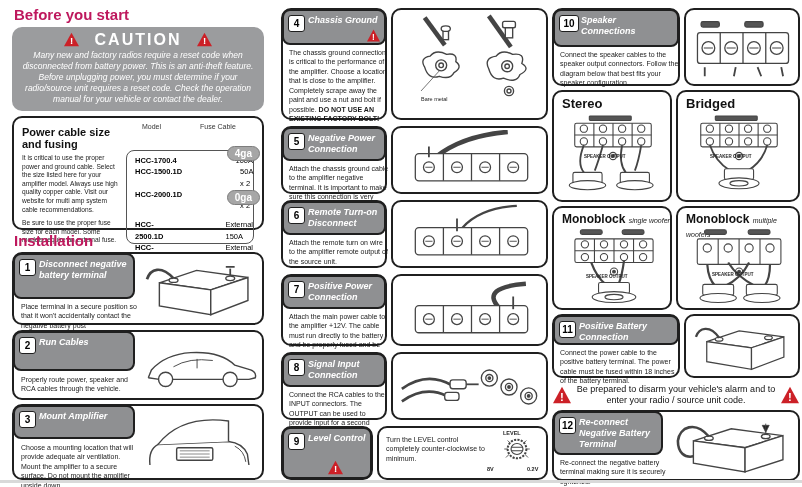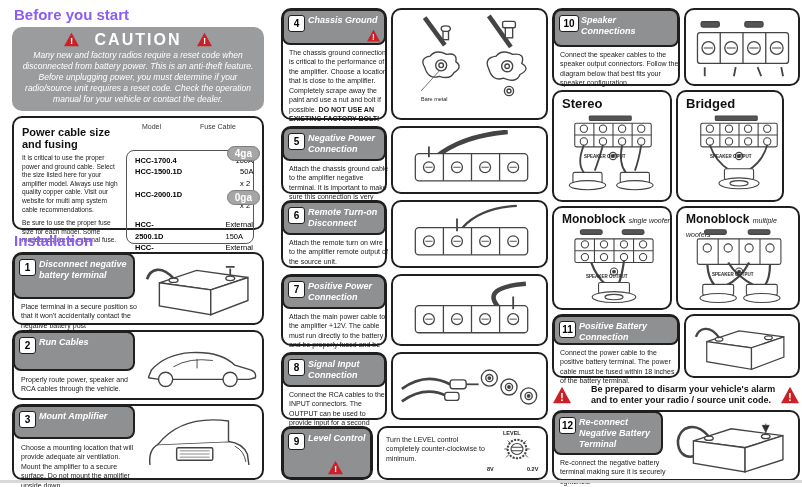--- a/index.html
+++ b/index.html
@@ -1,19 +1,19 @@
 <!DOCTYPE html>
 <html><head>
 <meta charset="utf-8">
 <style>
   html,body{margin:0;padding:0;}
   body{font-family:"Liberation Sans",sans-serif;background:#fff;}
   #page{position:relative;width:802px;height:487px;background:#ffffff;overflow:hidden;}
   .abs{position:absolute;}
-  h1.sec{font-size:15px;font-weight:bold;color:#8b5cf6;margin:0;}
+  h1.sec{font-size:15px;font-weight:bold;color:#be185d;margin:0;}
   .card{position:absolute;background:#fff;border:2px solid #1f1f1f;border-radius:10px;box-sizing:border-box;}
   .tab{background:#8f9092;border:2px solid #1f1f1f;border-radius:8px;color:#fff;position:absolute;box-sizing:border-box;padding:4px 4px 3px 24px;}
   .tab .ttl{font-size:9px;font-weight:bold;font-style:italic;line-height:1.2;display:block;}
   .numbox{position:absolute;left:4px;top:4px;width:15px;height:15px;background:#fff;border:1.5px solid #1f1f1f;border-radius:3px;color:#000;
           font-size:10px;font-weight:bold;font-style:normal;display:flex;align-items:center;justify-content:center;}
   .bodytxt{font-size:7px;line-height:1.35;color:#1a1a1a;padding:3px 5px;display:block;}
   .boldline{font-weight:bold;}
   .tri{display:inline-block;vertical-align:middle;}
   
   .caution{background:#9b9c9e;border-radius:10px;color:#fff;text-align:center;}
@@ -26,21 +26,21 @@
   .tblbox{position:absolute;border:1.5px solid #555;border-radius:8px;}
   .trow{display:flex;font-size:7.5px;line-height:1.5;}
   .trow .m{width:62px;font-weight:bold;text-align:left;padding-left:8px;}
   .trow .f{flex:1;text-align:left;margin-left:46px;}
   .badge{position:absolute;background:#a6a6a6;border:1.5px solid #7d7d7d;border-radius:8px;color:#fff;font-weight:bold;
          font-size:10px;padding:1px 7px;}
   
   .panel-title{font-size:13px;font-weight:bold;color:#111;}
   .panel-sub{font-size:7px;font-style:italic;font-weight:normal;color:#222;}
   
-  .alert-text{font-size:9px;font-weight:bold;color:#111;line-height:1.25;margin-left:17px;}
+  .alert-text{font-size:9px;font-weight:normal;color:#111;text-align:center;line-height:1.25;}
   .divider{position:absolute;left:0;right:0;top:480px;height:3px;background:#d9d9d9;}
   svg{display:block;}
   .lab{position:absolute;font-size:5.5px;color:#222;}
 </style>
 </head>
 <body>
 
 <div id="page">
 
   <h1 class="sec abs" style="left:14px;top:6px;">Before you start</h1>
@@ -364,21 +364,21 @@
         <path d="M24 34 Q16 54 24 64 M45 34 Q40 52 36 62 M66 34 Q62 54 70 64 M87 34 Q84 52 80 62" stroke-width="2"></path>
         <rect x="12" y="64" width="32" height="12" rx="2" fill="#fff"></rect>
         <ellipse cx="28" cy="78" rx="20" ry="5" fill="#fff"></ellipse>
         <rect x="64" y="64" width="32" height="12" rx="2" fill="#fff"></rect>
         <ellipse cx="80" cy="78" rx="20" ry="5" fill="#fff"></ellipse>
       </svg>
     </span>
     <span class="lab" style="left:30px;top:62px;font-size:4.5px;font-weight:bold;">SPEAKER OUTPUT</span>
   </div>
 
-  <div class="card" style="left:676px;top:90px;width:108px;height:112px;">
+  <div class="card" style="left:676px;top:90px;width:124px;height:112px;">
     <span class="panel-title abs" style="left:8px;top:4px;">Bridged</span>
     <span class="abs" style="left:10px;top:22px;">
       <svg width="102" height="84" viewBox="0 0 112 92" fill="none" stroke="#444" stroke-width="1.2">
         <rect x="30" y="2" width="46" height="5" rx="1" fill="#555"></rect>
         <rect x="14" y="10" width="84" height="26" rx="2" fill="#fff"></rect>
         <path d="M35 10 L35 36 M56 10 L56 36 M77 10 L77 36 M14 23 L98 23"></path>
         <circle cx="24" cy="16" r="4" fill="#fff"></circle>
           <circle cx="45" cy="16" r="4" fill="#fff"></circle>
           <circle cx="66" cy="16" r="4" fill="#fff"></circle>
           <circle cx="87" cy="16" r="4" fill="#fff"></circle>

